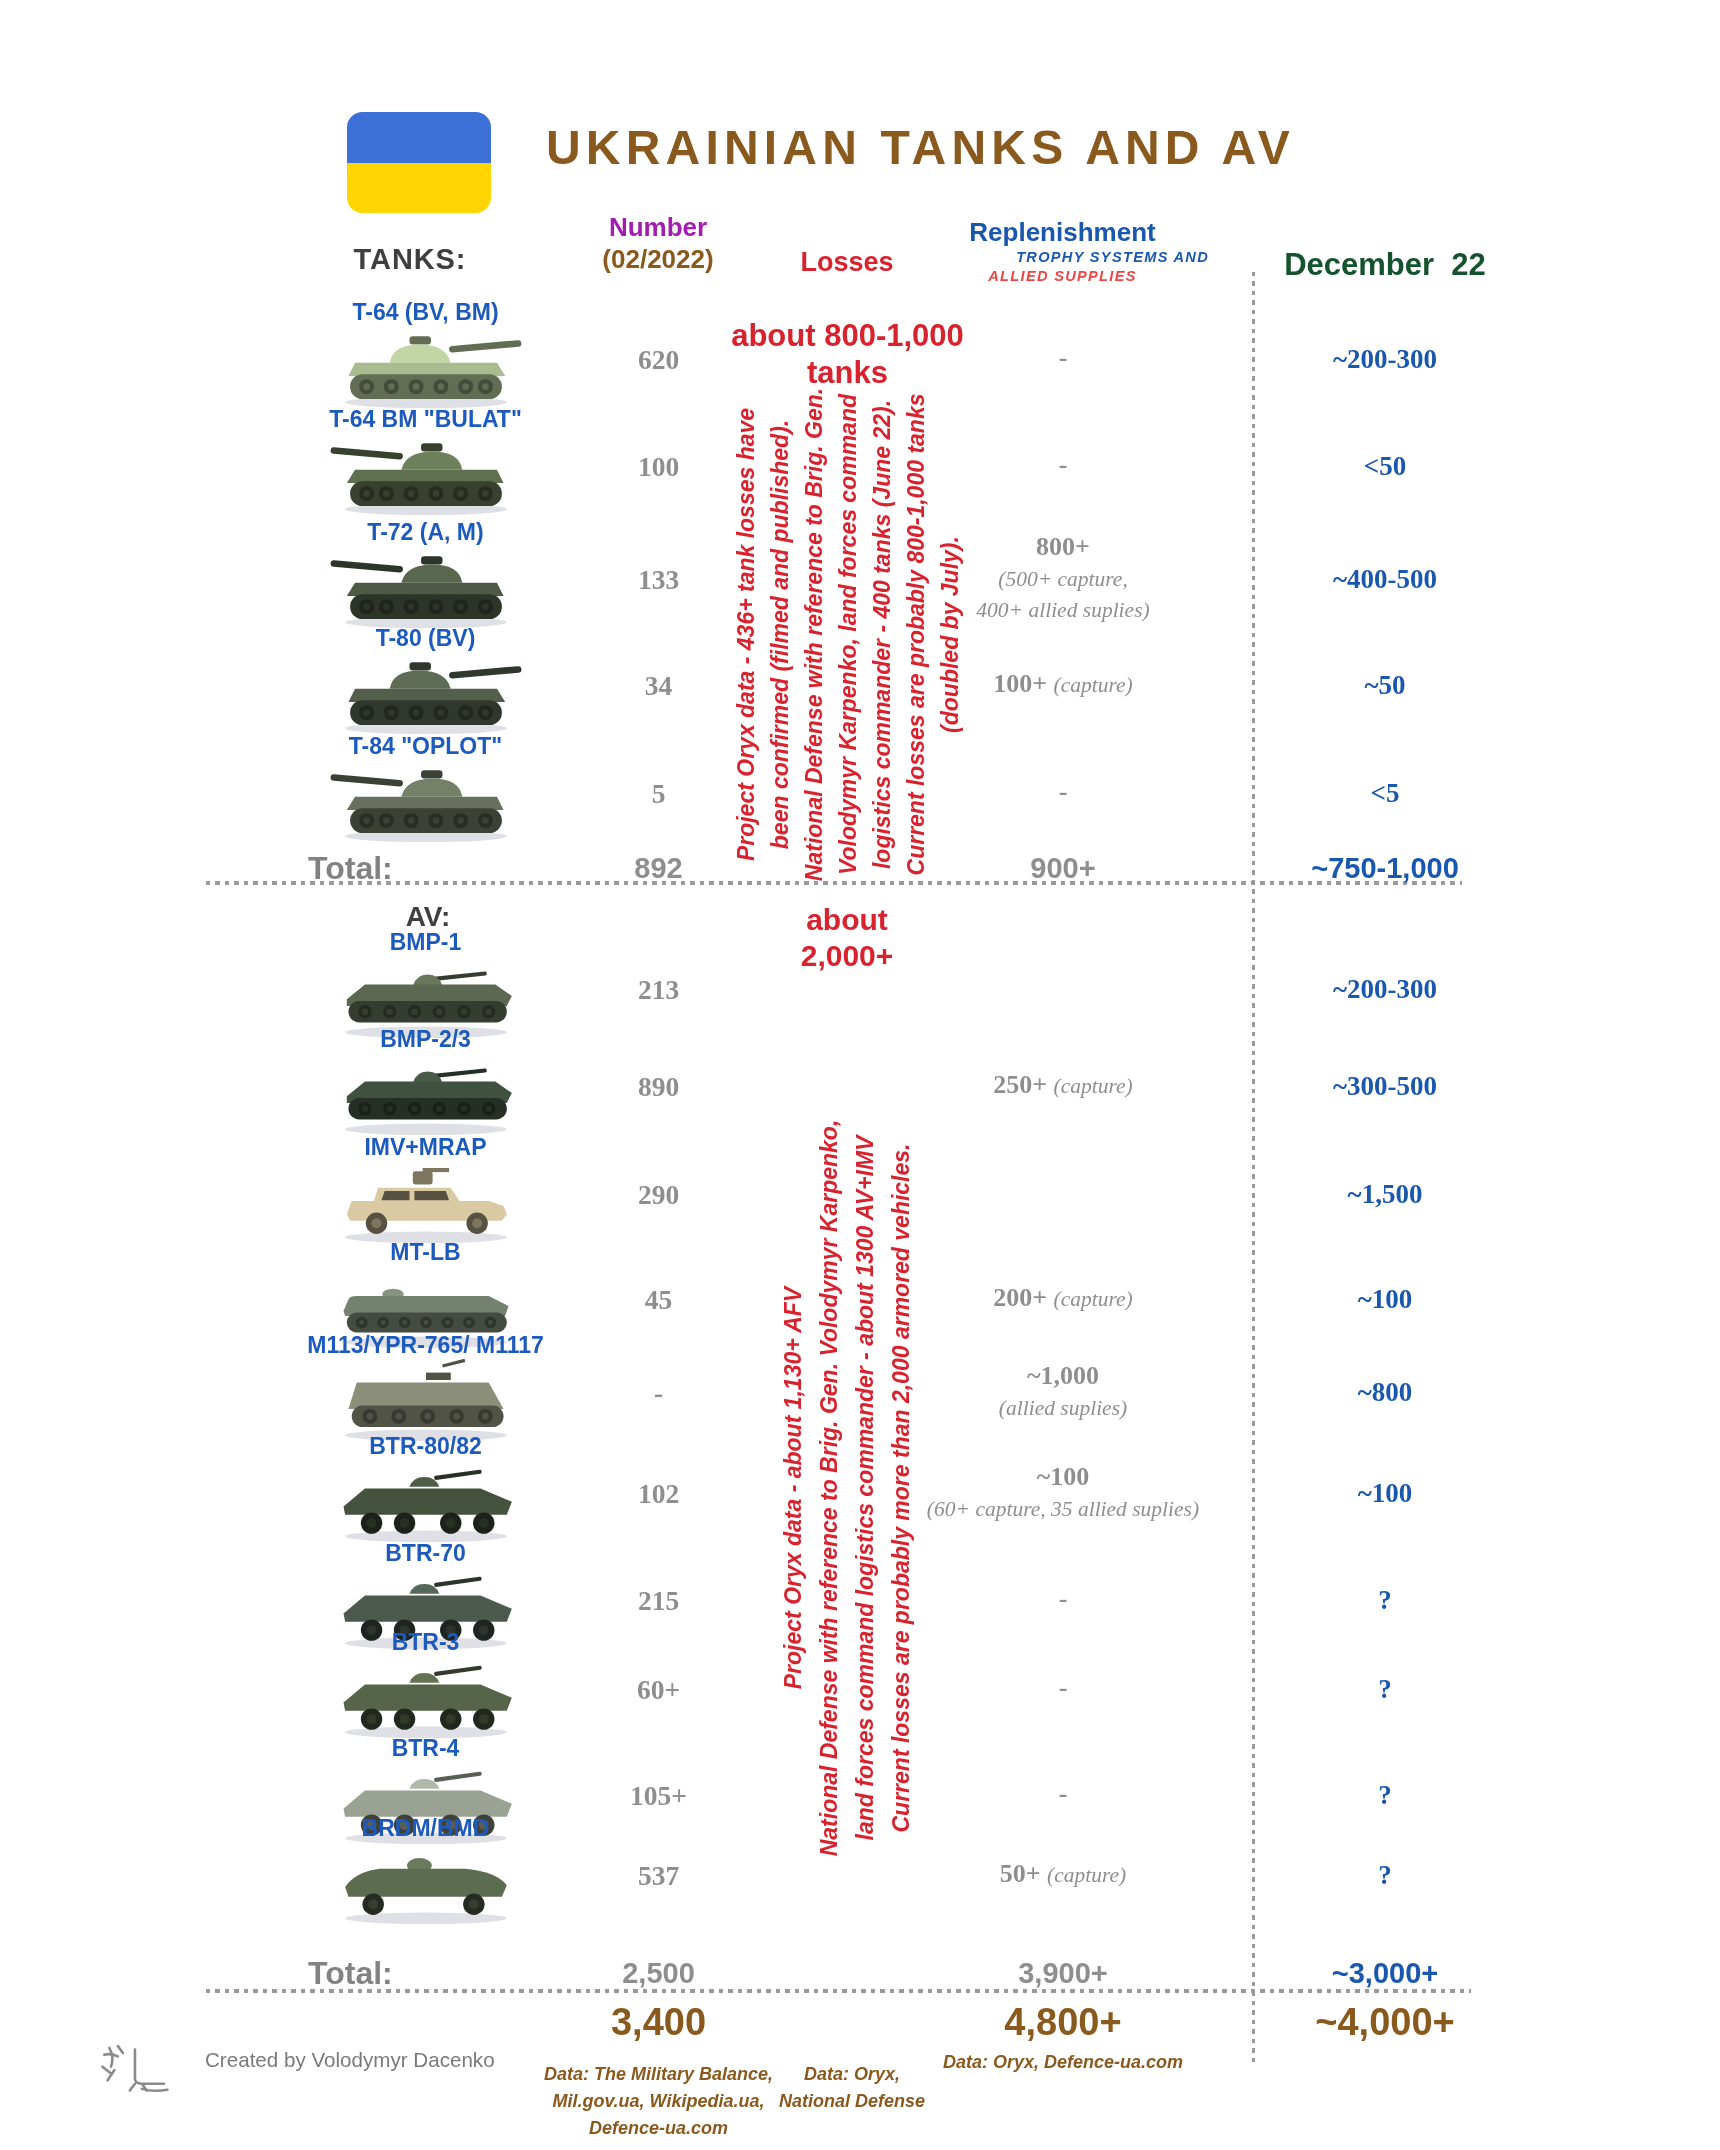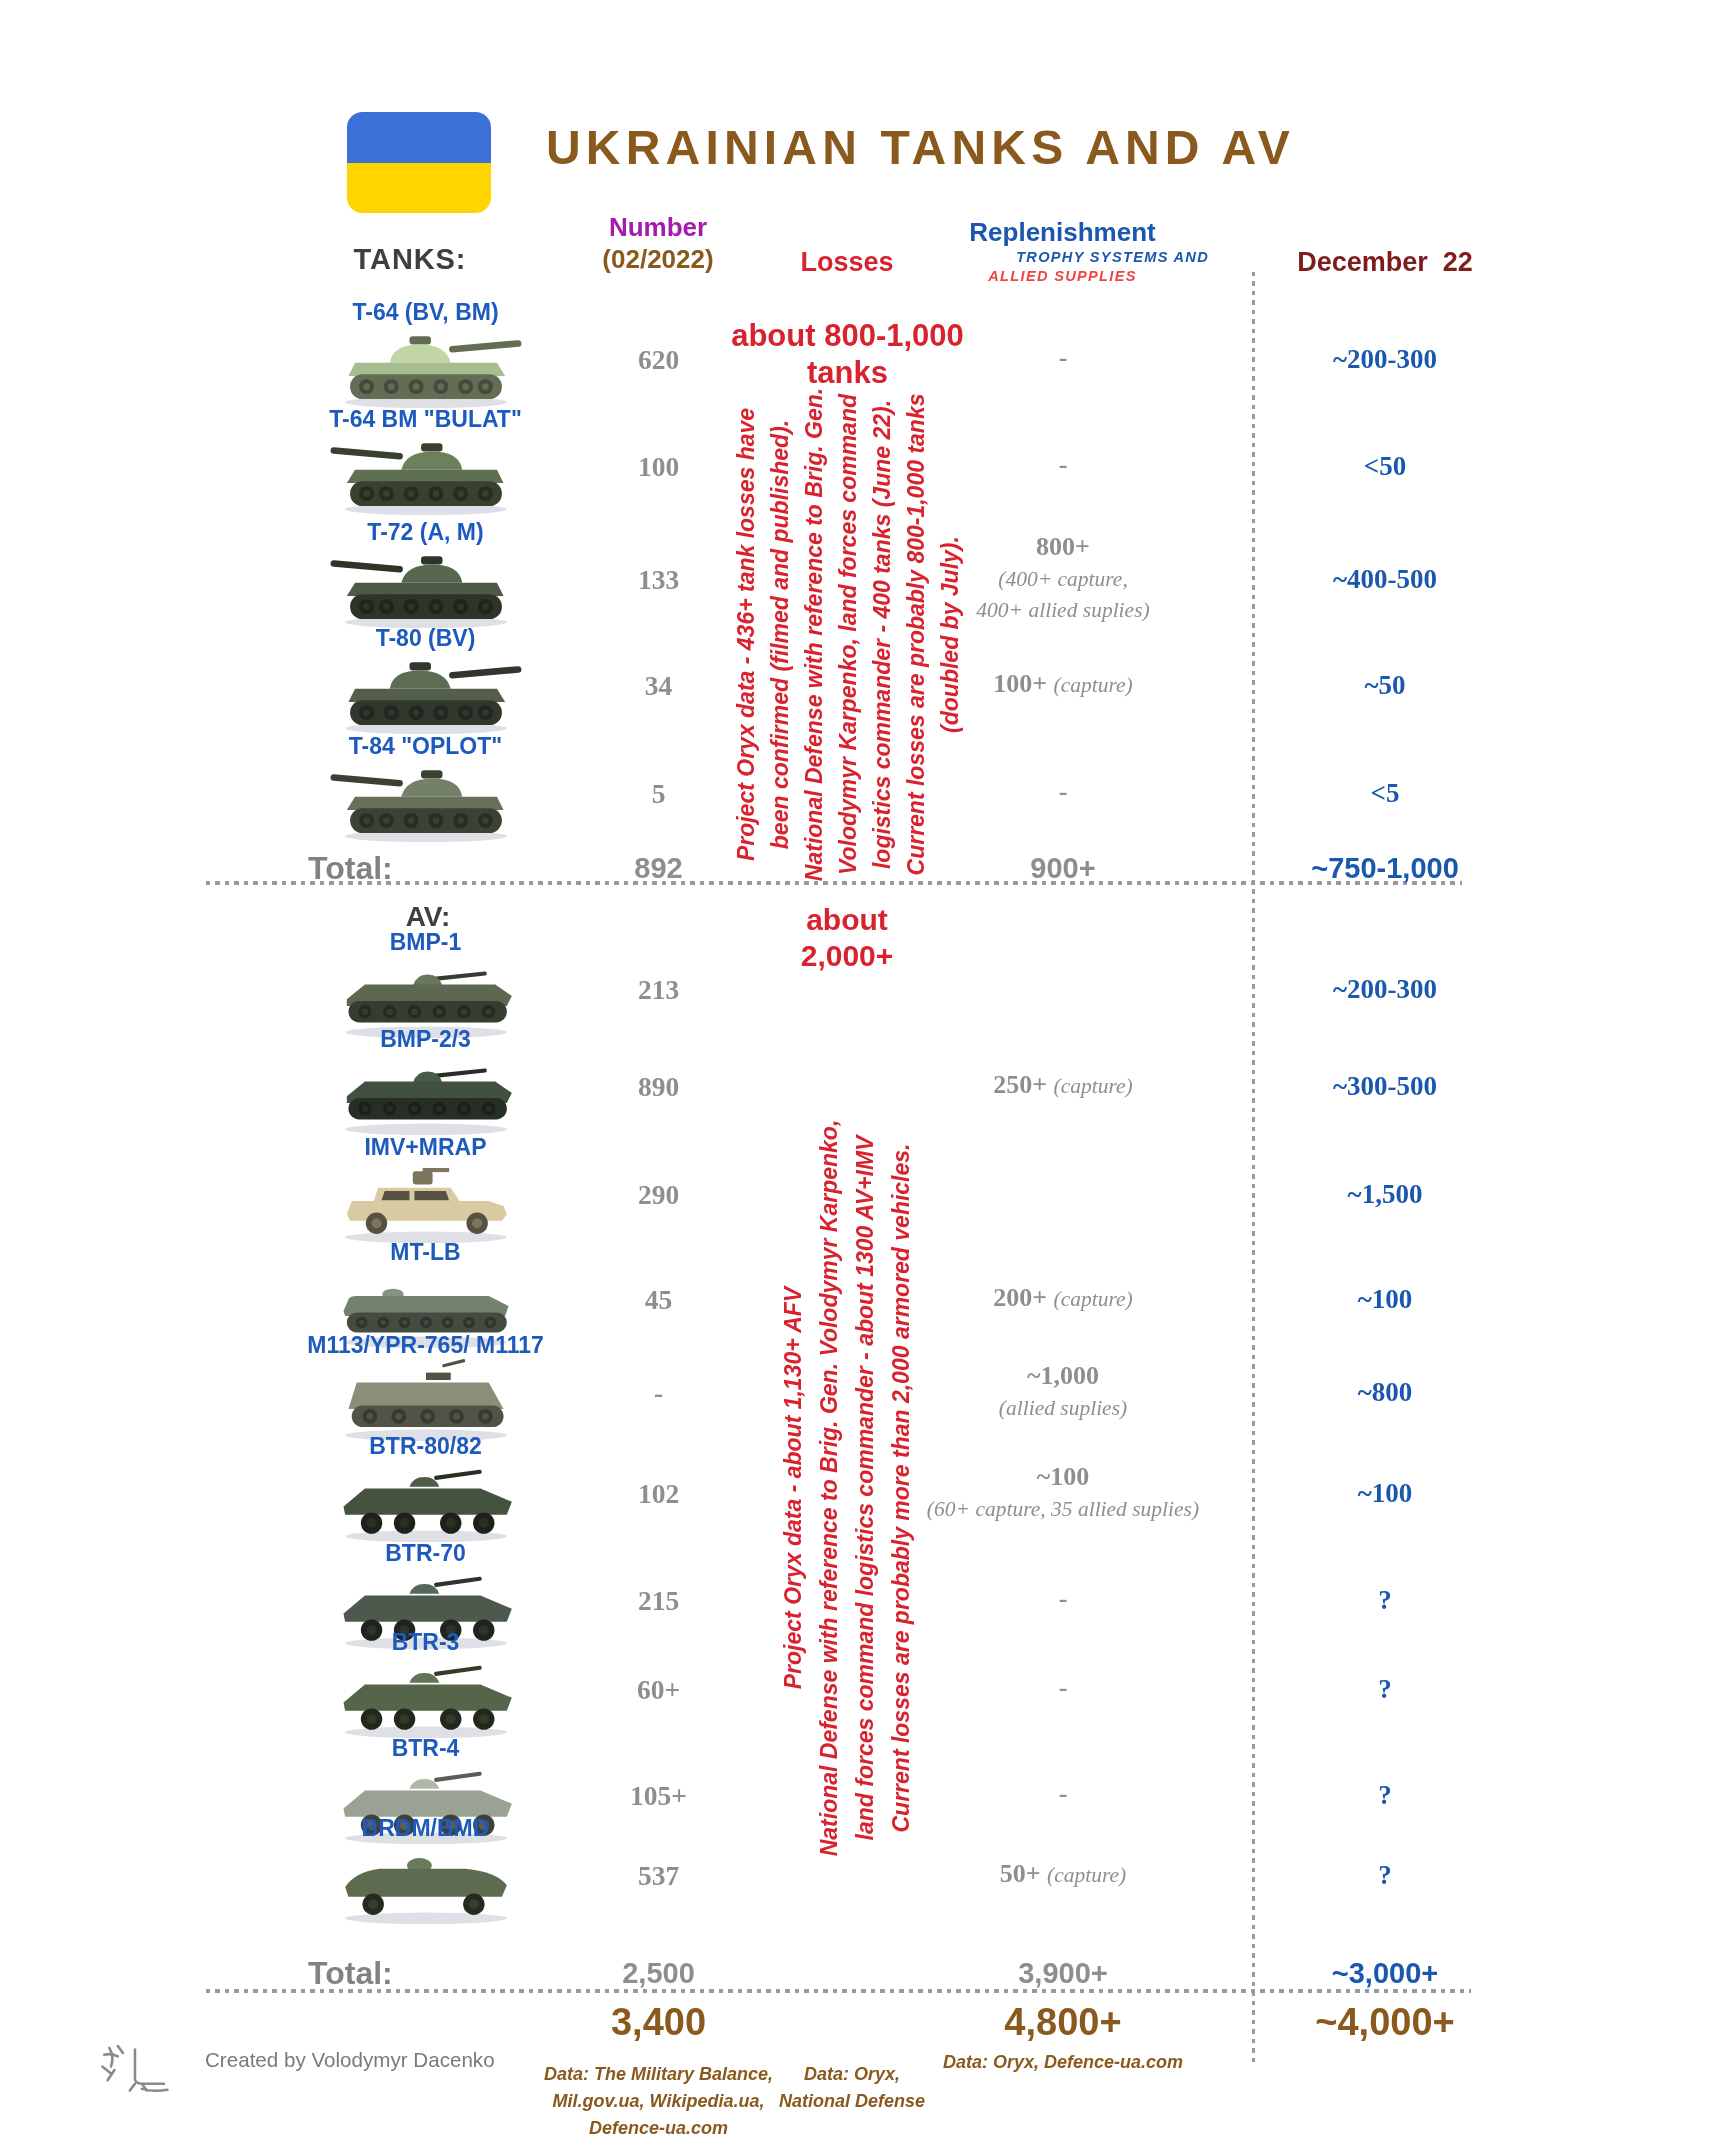--- a/index.html
+++ b/index.html
@@ -15,21 +15,21 @@
   #title{left:456px;top:120px;width:929px;font-size:48px;font-weight:700;letter-spacing:5.2px;
          color:#8a591d;text-align:center;}
   .colhdr{font-weight:700;text-align:center;}
   #col-tanks{left:238px;top:243px;width:344px;font-size:29px;color:#3f3f3f;letter-spacing:0.9px;}
   #col-number{left:529px;top:212px;width:258px;font-size:26px;color:#a21caf;}
   #col-number-sub{left:529px;top:244px;width:258px;font-size:26px;color:#8a591d;}
   #col-losses{left:718px;top:247px;width:258px;font-size:27px;color:#d8232f;}
   #col-repl{left:916px;top:217px;width:293px;font-size:26px;color:#1a57ae;}
   #col-repl-sub1{left:916px;top:249px;width:293px;font-size:14.6px;color:#1a57ae;font-style:italic;letter-spacing:1.3px;text-align:right;}
   #col-repl-sub2{left:916px;top:268px;width:293px;font-size:14.6px;color:#ef4444;font-style:italic;letter-spacing:1.3px;}
-  #col-december{left:1256px;top:247px;width:258px;font-size:27px;color:#7f1d1d;white-space:pre;}
+  #col-december{left:1256px;top:247px;width:258px;font-size:31px;color:#14532d;white-space:pre;}
   #av-label{left:256px;top:901px;width:344px;font-size:28px;font-weight:700;color:#3f3f3f;text-align:center;}
 
   
   .hdots{height:4.3px;background:repeating-linear-gradient(90deg,#9a9a9a 0 4.3px,transparent 4.3px 9.5px);}
   #hline1{left:206px;top:881px;width:1256px;}
   #hline2{left:206px;top:1989px;width:1265px;}
   #vline{left:1252px;top:272px;width:3.4px;height:1791px;
          background:repeating-linear-gradient(180deg,#9a9a9a 0 4.3px,transparent 4.3px 9.5px);}
 
   
@@ -197,21 +197,21 @@
               <circle cx="138" cy="77" r="4" fill="rgb(45,52,40)"></circle>
               <circle cx="168" cy="77" r="9" fill="rgb(31,36,28)"></circle>
               <circle cx="168" cy="77" r="4" fill="rgb(45,52,40)"></circle>
               <circle cx="192" cy="77" r="9" fill="rgb(31,36,28)"></circle>
               <circle cx="192" cy="77" r="4" fill="rgb(45,52,40)"></circle>
             </g>
           </svg></div>
         <div class="cell num">133</div>
         <div class="cell repl">
           <div class="repl-line"><span class="repl-b">800+</span></div>
-          <div class="repl-line"><span class="repl-i">(400+ capture,</span></div>
+          <div class="repl-line"><span class="repl-i">(500+ capture,</span></div>
           <div class="repl-line"><span class="repl-i">400+ allied suplies)</span></div>
         </div>
         <div class="cell dec">~400-500</div>
       </div>
       <div class="row" style="top: 625px; height: 112px;">
         <div class="veh-label">T-80 (BV)</div>
         <div class="veh-icon"><svg viewBox="0 0 240 104" width="198" height="86">
             <ellipse cx="120" cy="96" rx="98" ry="7" fill="rgba(40,50,90,0.15)"></ellipse>
             <rect x="148" y="28" width="88" height="8" rx="4" fill="rgb(48,55,44)" transform="rotate(-5 148 32)"></rect>
      <rect x="100" y="16" width="26" height="10" rx="4" fill="rgb(48,55,44)"></rect>

